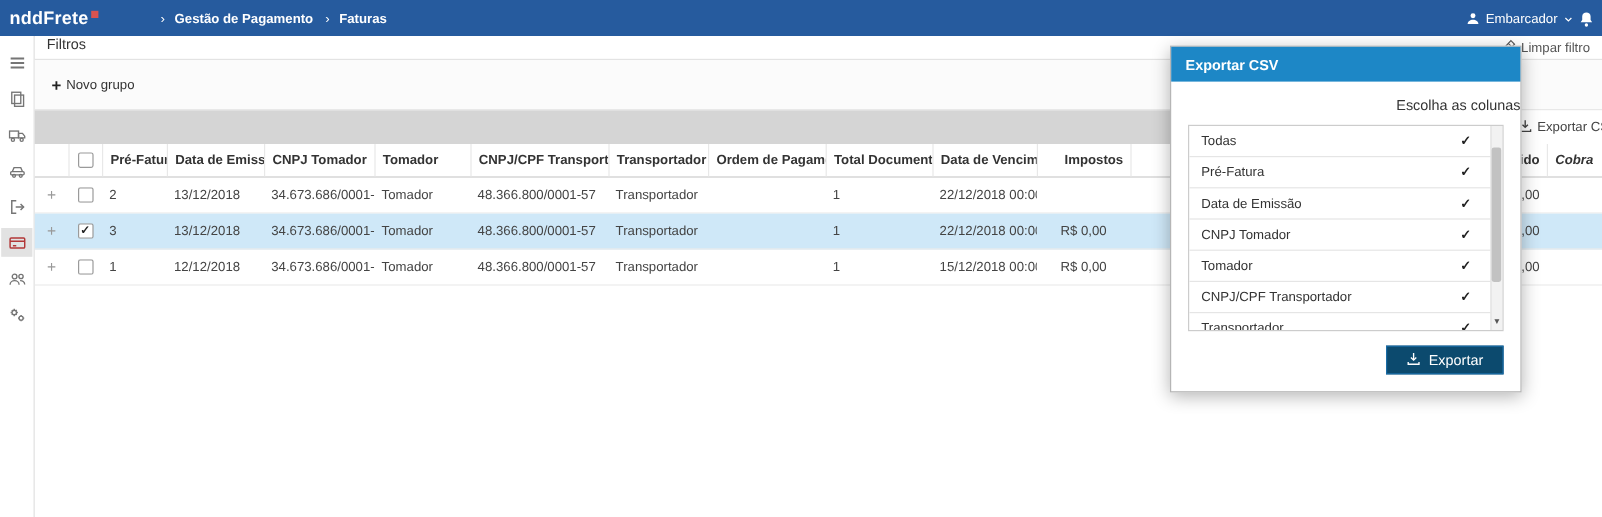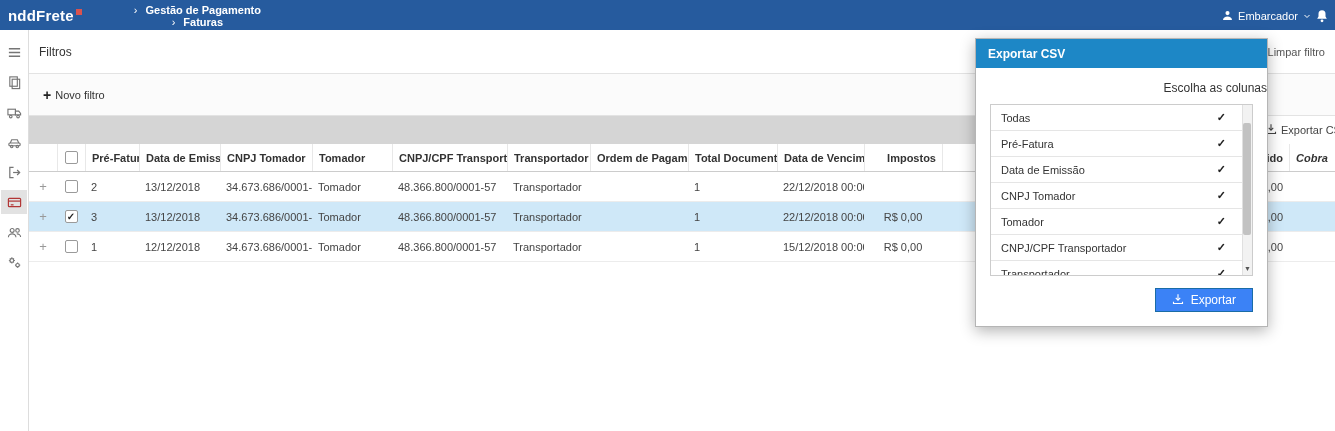--- a/index.html
+++ b/index.html
@@ -9,21 +9,21 @@
     font-family:"Liberation Sans", sans-serif; background:#fff; color:#444;
   }
 
   
   .topbar {
     position:absolute; top:0; left:0; right:0; height:31px;
     background:#265b9e; color:#fff; display:flex; align-items:center;
   }
   .logo { font-size:15px; font-weight:bold; margin-left:8px; display:flex; align-items:flex-start; letter-spacing:.2px; }
   .logo-mark { width:6px; height:6px; background:#d9534f; margin-left:2px; margin-top:2px; }
-  .breadcrumb { display:flex; align-items:center; margin-left:52px; font-size:11px; font-weight:bold;flex-direction:column; }
+  .breadcrumb { display:flex; align-items:center; margin-left:52px; font-size:11px; font-weight:bold; }
   .crumb { display:flex; align-items:center; cursor:pointer; margin-right:10px; }
   .crumb::before { content:"›"; margin-right:8px; font-weight:normal; }
   .topbar-right { margin-left:auto; display:flex; align-items:center; gap:4px; margin-right:6px; font-size:11px; }
   .user-menu { display:flex; align-items:center; gap:5px; cursor:pointer; }
   .topbar-right svg { display:block; }
 
   
   .sidebar {
     position:absolute; top:30px; left:0; bottom:0; width:29px;
     background:#fff; border-right:1px solid #ddd;
@@ -33,21 +33,21 @@
     width:26px; height:24px; display:flex; align-items:center; justify-content:center;
     color:#757575; cursor:pointer;
   }
   .side-icon.active { background:#e2e2e2; color:#b23737; }
   .side-icon svg { display:block; }
 
   
   .main { position:absolute; top:30px; left:29px; right:0; bottom:0; background:#fff; }
 
   .filters-bar {
-    height:44px; display:flex; align-items:center; padding:0 10px;
+    height:20px; display:flex; padding:0 10px;
     border-bottom:1px solid #e3e3e3; font-size:12px; color:#333;
   }
   .clear-filter { margin-left:auto; display:flex; align-items:center; gap:4px; font-size:11px; color:#555; cursor:pointer; }
 
   .group-panel {
     height:42px; background:#fbfbfb; border-bottom:1px solid #e3e3e3;
     display:flex; align-items:center; padding-left:14px;
   }
   .new-group { display:flex; align-items:center; gap:4px; font-size:11px; color:#333; cursor:pointer; }
   .new-group .plus { font-weight:bold; font-size:14px; color:#222; }
@@ -110,21 +110,21 @@
   }
   .option .chk { margin-left:auto; color:#222; font-weight:bold; font-size:11px; }
   .v-scrollbar {
     position:absolute; top:0; right:0; bottom:0; width:10px;
     background:#f2f2f2; border-left:1px solid #e0e0e0; cursor:pointer;
   }
   .scroll-thumb { position:absolute; top:18px; right:1px; width:8px; height:112px; background:#c2c2c2; border-radius:2px; }
   .scroll-down { position:absolute; bottom:1px; left:0; width:9px; height:10px; font-size:7px; color:#555; text-align:center; line-height:10px; }
   .modal-footer { display:flex; justify-content:flex-end; padding:12px 14px 14px; }
   .export-btn {
-    background:#3b82f6; border:1px solid #1a6ca6; color:#fff; font-size:12px;
+    background:#0c4a6e; border:1px solid #1a6ca6; color:#fff; font-size:12px;
     height:24px; padding:0 16px; display:flex; align-items:center; gap:7px;
     font-family:"Liberation Sans", sans-serif; cursor:pointer;
   }
 </style>
 </head>
 <body>
 
 <div class="topbar">
   <div class="logo">
     <span>nddFrete</span>
@@ -230,21 +230,21 @@
             <path d="M3 14h11"></path>
           </svg>
       </span>
       <span>Limpar filtro</span>
     </span>
   </div>
 
   <div class="group-panel">
     <span class="new-group">
       <span class="plus">+</span>
-      <span>Novo filtro</span>
+      <span>Novo grupo</span>
     </span>
   </div>
 
   <div class="toolbar">
     <div class="toolbar-gray"></div>
     <div class="toolbar-export">
       <span>
         <svg width="12" height="12" viewBox="0 0 16 16" fill="none" stroke="currentColor" stroke-width="1.5">
             <path d="M8 1.5v7.5"></path>
             <path d="M5 6.5L8 9.5l3-3"></path>

